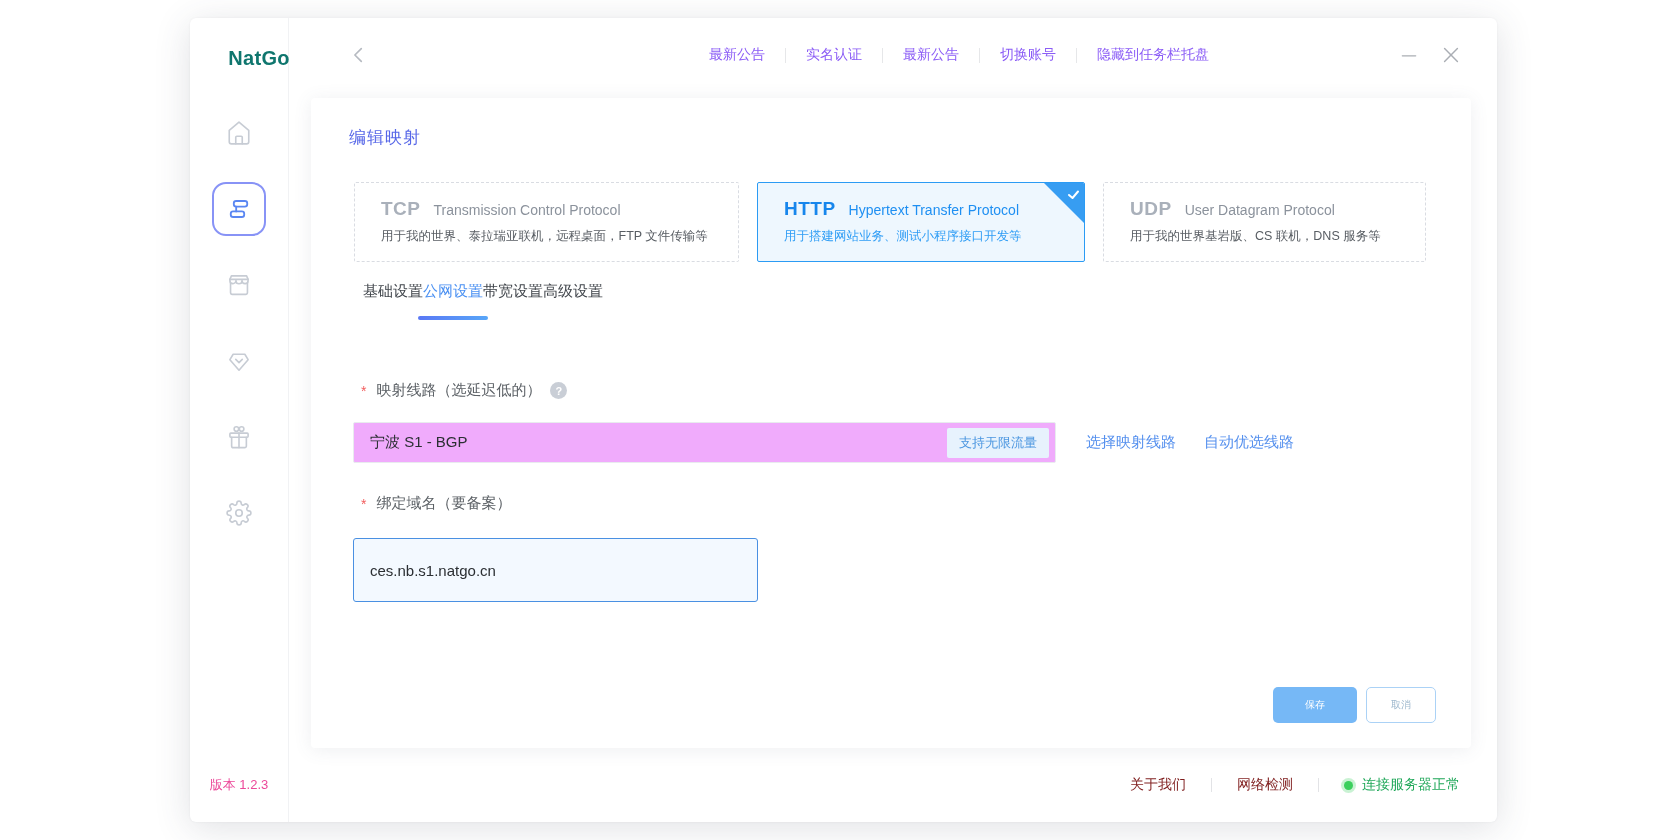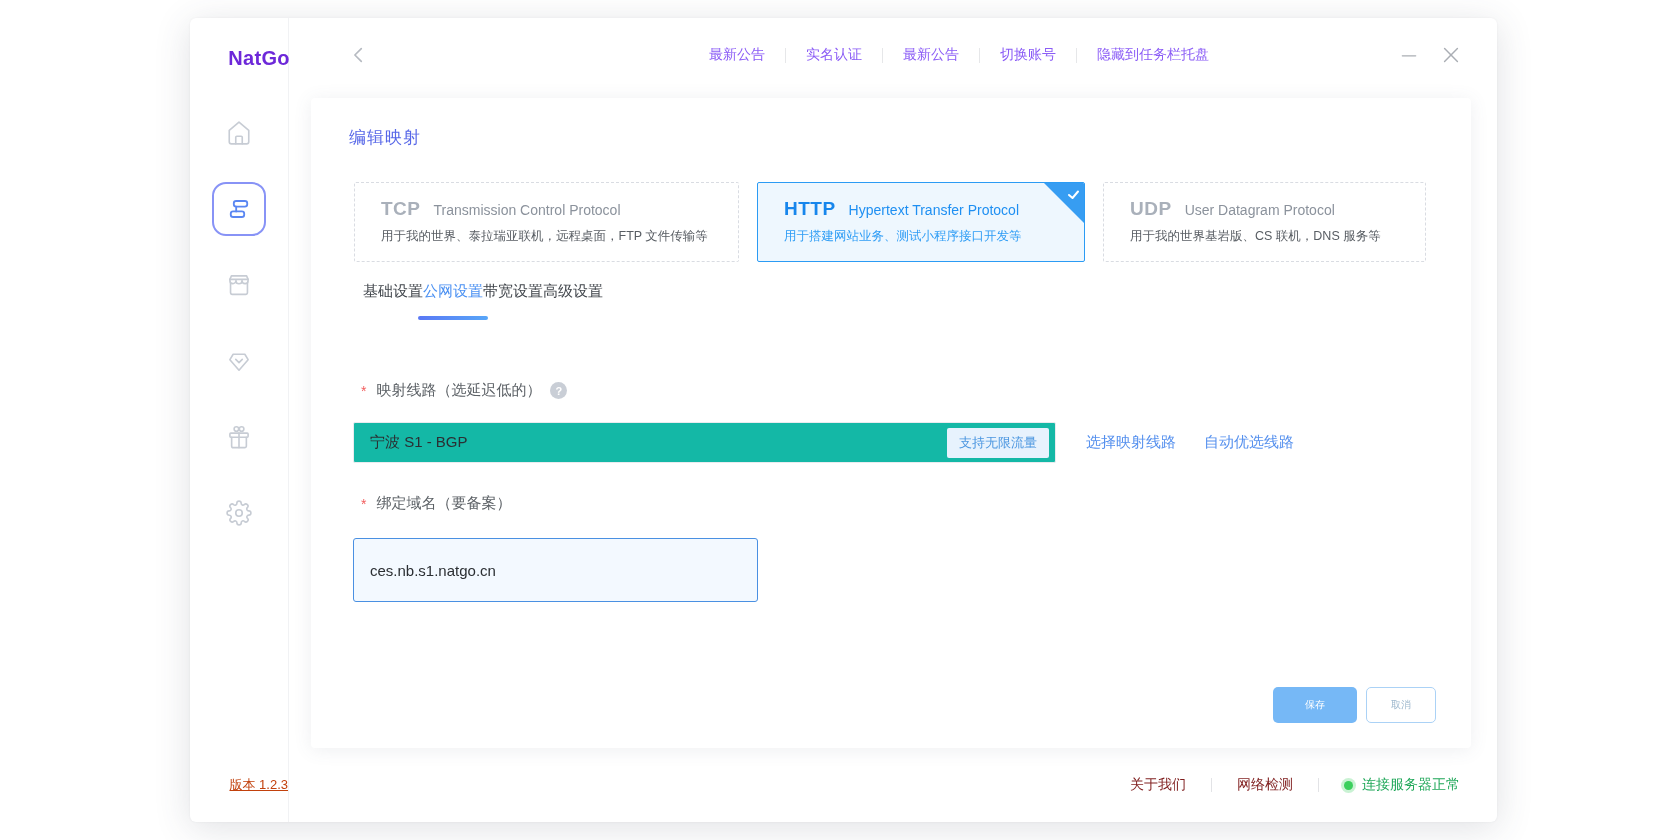--- a/index.html
+++ b/index.html
@@ -5,29 +5,29 @@
   * { margin:0; padding:0; box-sizing:content-box; }
   html,body { width:1680px; height:840px; background:#ffffff; overflow:hidden;
               font-family:"Liberation Sans","DejaVu Sans",sans-serif; }
   .window { position:absolute; left:190px; top:18px; width:1307px; height:804px;
             background:#fff; border-radius:6px; display:flex;
             box-shadow:0 6px 36px rgba(60,70,90,.16), 0 0 2px rgba(60,70,90,.08); }
 
   
   .sidebar { width:98px; flex:none; border-right:1px solid #f1f2f4; position:relative;
              display:flex; flex-direction:column; align-items:center; }
-  .logo { height:80px; display:flex; align-items:center; color:#6d28d9;
+  .logo { height:80px; display:flex; align-items:center; color:#0f766e;
           font-size:20px; font-weight:bold; letter-spacing:.3px;margin-left:40px; }
   .nav { display:flex; flex-direction:column; gap:22px; margin-top:8px; align-items:center; }
   .nav-item { width:54px; height:54px; display:flex; align-items:center; justify-content:center;
               color:#c7ccd4; cursor:pointer; box-sizing:border-box; }
   .nav-item.active { border:2px solid #8893f6; border-radius:14px; color:#5b87f2; }
   .nav-item svg { display:block; }
-  .version { position:absolute; bottom:28px; left:0; right:0; text-align:right;
-             color:#c2410c; font-size:13px;text-decoration:underline; }
+  .version { position:absolute; bottom:28px; left:0; right:0; text-align:center;
+             color:#ec4899; font-size:13px; }
 
   
   .main { flex:1; display:flex; flex-direction:column; min-width:0; }
   .header { height:74px; flex:none; display:flex; align-items:center; padding:0 35px 0 59px; }
   .back { color:#b6bac1; cursor:pointer; display:flex; }
   .menu { margin-left:auto; display:flex; align-items:center; }
   .menu-item { font-size:14px; color:#8b5cf6; padding:0 20px; cursor:pointer; white-space:nowrap; }
   .menu-divider { width:1px; height:15px; background:#e6e7e9; }
   .win-controls { display:flex; align-items:center; gap:21px; margin-left:170px; color:#aaaeb4; }
   .win-btn { display:flex; cursor:pointer; }
@@ -66,21 +66,21 @@
   .field-label { position:absolute; left:50px; display:flex; align-items:center;
                  font-size:15px; color:#5c6166; }
   .label-line { top:283px; } .label-domain { top:396px; }
   .req { color:#f25c5c; margin-right:10px; font-size:14px; }
   .help { width:17px; height:17px; border-radius:50%; background:#c9ced6; color:#fff;
           font-size:11px; font-weight:bold; display:flex; align-items:center;
           justify-content:center; margin-left:9px; cursor:pointer; }
 
   .line-field { position:absolute; left:42px; top:324px; width:703px; height:41px;
                 box-sizing:border-box; border:1px solid #e9ebef; border-radius:2px;
-                background:#14b8a6; display:flex; align-items:center; padding:0 6px 0 16px;
+                background:#f0abfc; display:flex; align-items:center; padding:0 6px 0 16px;
                 cursor:pointer; }
   .line-value { font-size:15px; color:#2b2f33; font-weight:500; }
   .line-badge { margin-left:auto; background:#e7f2fd; color:#4b96e0; font-size:13px;
                 height:30px; display:flex; align-items:center; padding:0 12px;
                 border-radius:2px; white-space:nowrap; }
   .line-links { position:absolute; left:775px; top:324px; height:41px; display:flex;
                 align-items:center; gap:28px; }
   .link { font-size:15px; color:#5590ee; cursor:pointer; white-space:nowrap; }
 
   .domain-input { position:absolute; left:42px; top:440px; width:405px; height:64px;

